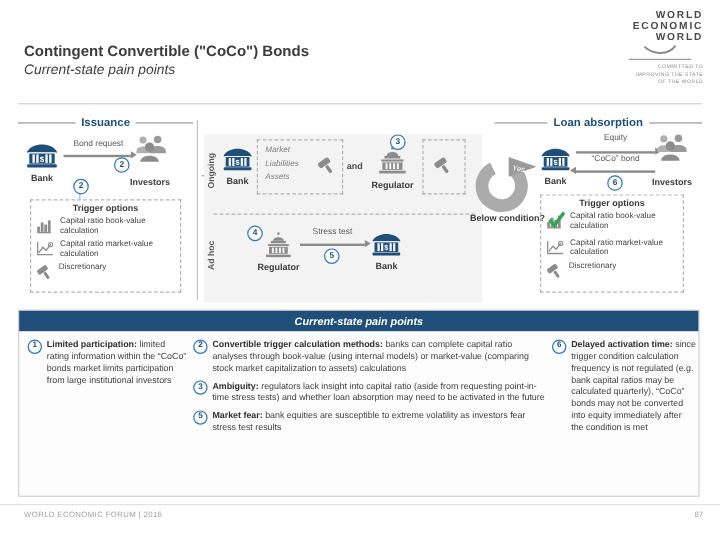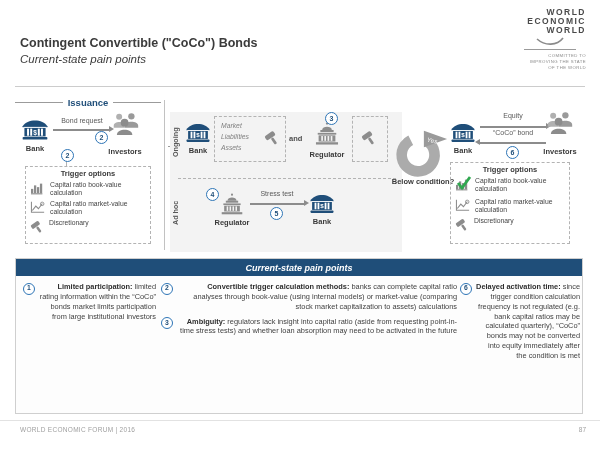--- a/index.html
+++ b/index.html
@@ -51,21 +51,21 @@
 
   
   .decision-label{position:absolute;left:390px;top:177px;width:66px;text-align:center;
                   font-size:7.5px;font-weight:bold;color:#3a3a3a;line-height:1.35;}
 
   
   .pp-box{position:absolute;left:15px;top:258px;width:568px;height:156px;
           border:1px solid #cfcfcf;background:#fdfdfd;box-sizing:border-box;}
   .pp-banner{height:17px;background:#1f4e79;color:#fff;font-size:9px;font-weight:bold;
              font-style:italic;display:flex;align-items:center;justify-content:center;}
-  .pp-col{position:absolute;top:23px;text-align:right;}
+  .pp-col{position:absolute;top:23px;}
   .pp-item{display:flex;align-items:flex-start;gap:4px;margin-bottom:5px;}
   .pp-num{flex:0 0 auto;width:10px;height:10px;border:1px solid #2e75b6;border-radius:50%;
           background:#fff;color:#1f4e79;font-size:6.8px;font-weight:bold;
           display:flex;align-items:center;justify-content:center;line-height:1;margin-top:.5px;}
   .pp-text{font-size:7.4px;line-height:1.33;color:#3f3f3f;}
   .pp-text b{color:#2f2f2f;}
 
   
   .footer-rule{position:absolute;left:0;width:600px;top:420px;border-top:1px solid #e2e2e2;}
   .footer-left{position:absolute;left:20px;top:426px;font-size:6.5px;color:#a0a0a0;letter-spacing:.3px;}
@@ -95,20 +95,25 @@
   <div class="top-rule"></div>
 
   <div class="sec-head" style="left:15px;width:146px;">
     <span class="hline"></span>
       <span>Issuance</span>
       <span class="hline"></span>
   </div>
   <div class="sec-head" style="left:168px;width:238px;margin-top:44px;">
     <span class="hline"></span>
       <span>Monitoring (ongoing and ad hoc)</span>
+      <span class="hline"></span>
+  </div>
+  <div class="sec-head" style="left:412px;width:173px;">
+    <span class="hline"></span>
+      <span>Loan absorption</span>
       <span class="hline"></span>
   </div>
 
   <div class="vdivider"></div>
 
   <svg class="icon" style="left:20px;top:116px;" width="30" height="26" viewBox="0 0 34 28">
     <g fill="#1f4e79">
       <path d="M3 11 C8 2,26 2,31 11 L31 12 L3 12 Z"></path>
       <rect x="5" y="12.6" width="24" height="9.8"></rect>
       <rect x="3" y="23" width="28" height="3" rx="1"></rect>
@@ -367,20 +372,24 @@
 
     <div class="pp-col" style="left:145px;width:296px;">
       <div class="pp-item">
         <span class="pp-num">2</span>
         <span class="pp-text"><b>Convertible trigger calculation methods:</b><span> banks can complete capital ratio analyses through book-value (using internal models) or market-value (comparing stock market capitalization to assets) calculations</span></span>
       </div>
       <div class="pp-item">
         <span class="pp-num">3</span>
         <span class="pp-text"><b>Ambiguity:</b><span> regulators lack insight into capital ratio (aside from requesting point-in-time stress tests) and whether loan absorption may need to be activated in the future</span></span>
       </div>
+      <div class="pp-item">
+        <span class="pp-num">5</span>
+        <span class="pp-text"><b>Market fear:</b><span> bank equities are susceptible to extreme volatility as investors fear stress test results</span></span>
+      </div>
     </div>
 
     <div class="pp-col" style="left:444px;width:120px;">
       <div class="pp-item">
         <span class="pp-num">6</span>
         <span class="pp-text"><b>Delayed activation time:</b><span> since trigger condition calculation frequency is not regulated (e.g. bank capital ratios may be calculated quarterly), “CoCo” bonds may not be converted into equity immediately after the condition is met</span></span>
       </div>
     </div>
   </div>
 

